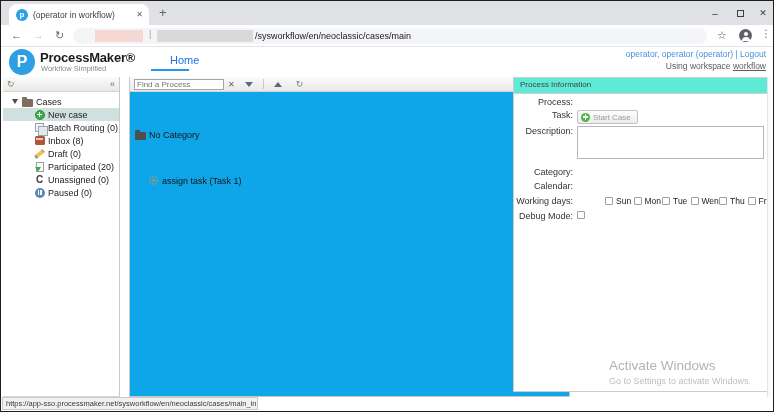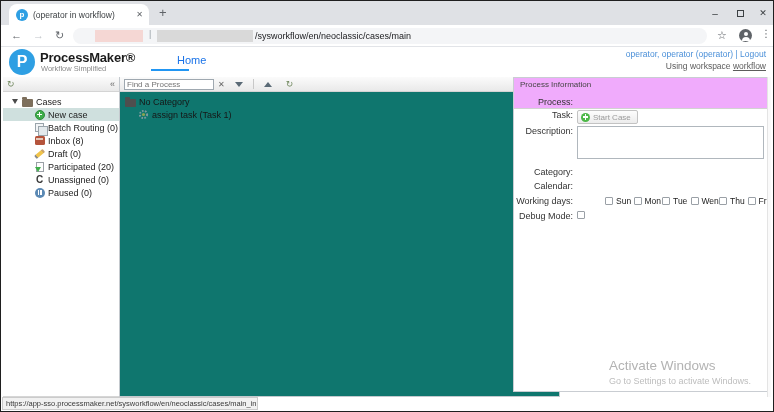--- a/index.html
+++ b/index.html
@@ -34,21 +34,21 @@
   .ic-avatar { position: absolute; left: 738px; top: 4px; width: 13px; height: 13px; border-radius: 50%; background: #5f6368; cursor: pointer; }
   .ic-avatar::before { content: ""; position: absolute; left: 4.5px; top: 2.5px; width: 4px; height: 4px; border-radius: 50%; background: #fff; }
   .ic-avatar::after { content: ""; position: absolute; left: 2.5px; top: 7.5px; width: 8px; height: 4px; border-radius: 4px 4px 0 0; background: #fff; }
   .ic-dots { position: absolute; left: 760px; top: 3px; font-size: 10px; color: #5f6368; cursor: pointer; }
 
   
   .appheader { position: absolute; left: 0; top: 46px; right: 0; height: 30px; background: #fff; }
   .pmlogo { position: absolute; left: 8px; top: 2px; width: 26px; height: 26px; border-radius: 50%; background: #2e9fe3; color: #fff; font-size: 16px; font-weight: bold; text-align: center; line-height: 25px; }
   .brand { position: absolute; left: 39px; top: 3px; font-size: 13px; font-weight: bold; color: #1b1b1b; letter-spacing: -0.2px; }
   .tagline { position: absolute; left: 40px; top: 17px; font-size: 7.5px; color: #8a8a8a; }
-  .home-tab { position: absolute; left: 149px; top: 7px; font-size: 11px; color: #1a73e8; cursor: pointer; padding-left: 27px; }
+  .home-tab { position: absolute; left: 142px; top: 7px; font-size: 11px; color: #1a73e8; cursor: pointer; padding-left: 27px; }
   .home-underline { position: absolute; left: 150px; top: 22px; width: 38px; height: 2px; background: #2196f3; }
   .userline1 { position: absolute; right: 7px; top: 2px; font-size: 8.5px; color: #4a8fd8; white-space: nowrap; }
   .userline1 a, .userline1 span { color: #4a8fd8; text-decoration: none; cursor: pointer; }
   .userline2 { position: absolute; right: 7px; top: 14px; font-size: 8.5px; color: #5c5c5c; white-space: nowrap; }
   .workspace-link { text-decoration: underline; cursor: pointer; color: #5c5c5c; }
 
   
   .panelbar { height: 15px; background: linear-gradient(#fbfbfb, #e9e9e9); border-bottom: 1px solid #d4d4d4; display: flex; align-items: center; padding: 0 4px; }
   .glyph-refresh { font-size: 9px; color: #728a60; cursor: pointer; }
 
@@ -74,35 +74,35 @@
   .ic-inbox::before { content: ""; position: absolute; left: 1.5px; top: 2px; width: 7px; height: 2px; background: #e4c9ba; }
   .ic-pencil { position: relative; width: 11px; height: 3.5px; background: linear-gradient(90deg, #8a8a8a 0 2px, #f0c44c 2px 9px, #caa36a 9px); border-radius: 1px; transform: rotate(-40deg); }
   .ic-part { position: relative; width: 8px; height: 10px; background: #fdfdfd; border: 1px solid #9aa0a6; }
   .ic-part::after { content: ""; position: absolute; left: -2px; top: 4px; width: 0; height: 0; border-left: 3px solid transparent; border-right: 3px solid transparent; border-top: 5px solid #3fae49; }
   .ic-unassigned { font-size: 10px; font-weight: bold; color: #3a3a3a; line-height: 10px; }
   .ic-paused { position: relative; width: 10px; height: 10px; border-radius: 50%; background: #5b89b4; }
   .ic-paused::before { content: ""; position: absolute; left: 3px; top: 2.7px; width: 1.5px; height: 4.6px; background: #fff; }
   .ic-paused::after { content: ""; position: absolute; left: 5.6px; top: 2.7px; width: 1.5px; height: 4.6px; background: #fff; }
 
   
-  .midpanel { position: absolute; left: 118px; top: 76px; width: 441px; height: 320px; background: #0f766e; border: 1px solid #c4c9ce; border-top: none; }
+  .midpanel { position: absolute; left: 128px; top: 76px; width: 441px; height: 320px; background: #0ea5e9; border: 1px solid #c4c9ce; border-top: none; }
   .mid-toolbar { gap: 4px; }
   .find-input { width: 90px; height: 11px; font-size: 8px; font-family: "Liberation Sans", sans-serif; border: 1px solid #9fa8b0; padding: 0 2px; color: #555; outline: none; }
   .btn-clear { font-size: 8px; color: #666; cursor: pointer; }
   .tri-down { width: 0; height: 0; border-left: 4px solid transparent; border-right: 4px solid transparent; border-top: 5px solid #5a6a76; cursor: pointer; margin-left: 6px; }
   .tool-sep { width: 1px; height: 10px; background: #c8c8c8; margin: 0 6px; }
   .tri-up { width: 0; height: 0; border-left: 4px solid transparent; border-right: 4px solid transparent; border-bottom: 5px solid #5a6a76; cursor: pointer; }
   .mid-refresh { margin-left: 10px; }
   .plist { padding: 3px 0 0 4px; font-size: 9px; color: #161616; }
-  .prow { height: 13px; display: flex; align-items: center; cursor: pointer; white-space: nowrap; }
+  .prow { height: 13px; display: flex; align-items: center; cursor: pointer; white-space: nowrap; margin-top: 33px; }
   .prow.child { padding-left: 13px; }
 
   
   .rightpanel { position: absolute; left: 512px; top: 76px; width: 258px; height: 315px; background: #fff; border: 1px solid #c9cdd2; }
-  .info-header { height: 31px; background: #f0abfc; border-bottom: 1px solid #d2d2d2; font-size: 8px; color: #454545; line-height: 13px; padding-left: 6px; }
+  .info-header { height: 16px; background: #5eead4; border-bottom: 1px solid #d2d2d2; font-size: 8px; color: #454545; line-height: 13px; padding-left: 6px; }
   .frow { position: absolute; left: 0; width: 100%; display: flex; align-items: flex-start; }
   .flabel { width: 63px; flex: 0 0 63px; text-align: right; font-size: 9px; color: #333; padding-right: 4px; }
   .row-process { top: 19px; } .row-task { top: 32px; } .row-desc { top: 48px; }
   .row-cat { top: 89px; } .row-cal { top: 103px; } .row-days { top: 118px; } .row-debug { top: 133px; }
   .btn-start { display: inline-flex; align-items: center; gap: 3px; height: 14px; padding: 0 6px 0 3px; border: 1px solid #c3c3c3; border-radius: 2px; background: linear-gradient(#fdfdfd, #ececec); font-size: 8px; color: #9b9b9b; cursor: default; }
   .ic-plus-green { position: relative; width: 9px; height: 9px; border-radius: 50%; background: #4db848; flex: 0 0 9px; }
   .ic-plus-green::before { content: ""; position: absolute; left: 1.8px; top: 3.7px; width: 5.4px; height: 1.4px; background: #fff; }
   .ic-plus-green::after { content: ""; position: absolute; left: 3.7px; top: 1.8px; width: 1.4px; height: 5.4px; background: #fff; }
   .desc-box { width: 187px; height: 33px; border: 1px solid #b0b7bd; background: #fff; }
   .days { display: flex; align-items: center; }

